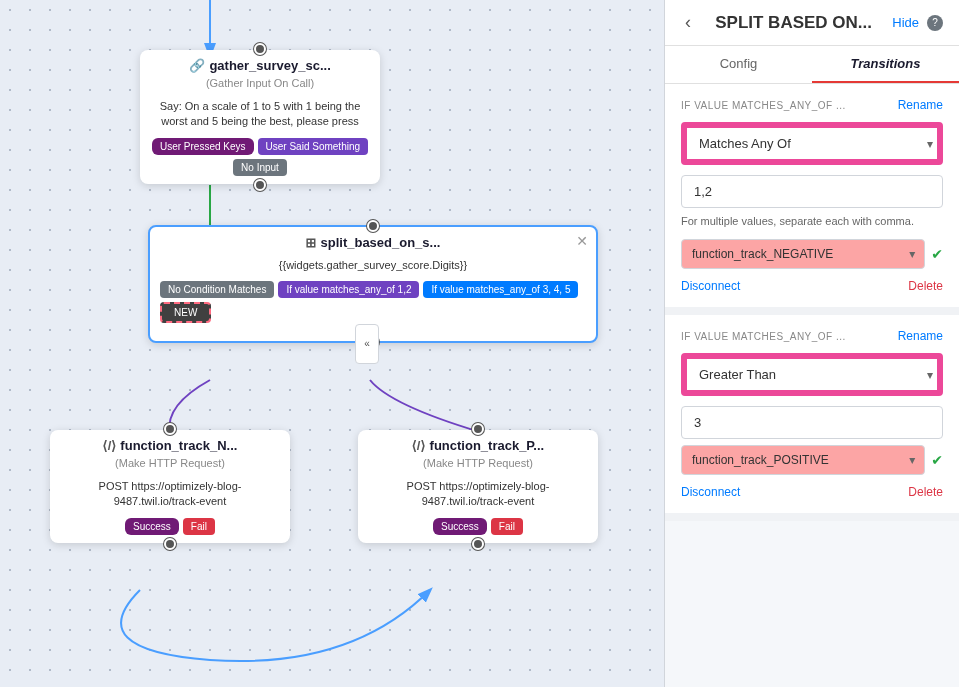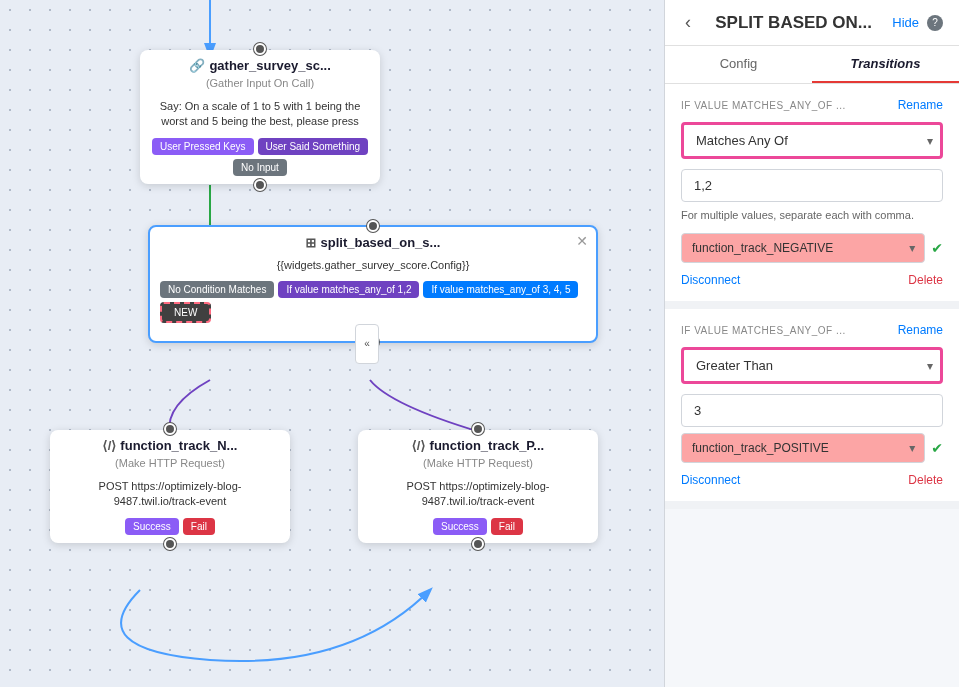--- a/index.html
+++ b/index.html
@@ -70,21 +70,21 @@
       flex-wrap: wrap;
     }
 
     .tag {
       padding: 3px 8px;
       border-radius: 4px;
       font-size: 10px;
       color: white;
       font-weight: 500;
     }
-    .tag-green { background: #8b5cf6; }
+    .tag-green { background: #701a75; border-radius: 6px; }
     .tag-purple { background: #6f42c1; }
     .tag-gray { background: #6c757d; }
     .tag-blue { background: #007bff; }
     .tag-red { background: #dc3545; }
     .tag-new {
       background: #404040;
       border: 2px dashed #ff6b81;
       padding: 3px 12px;
     }
 
@@ -284,21 +284,21 @@
     }
 
     .select-wrapper {
       position: relative;
       margin-bottom: 10px;
     }
 
     .select-wrapper select {
       width: 100%;
       padding: 8px 30px 8px 12px;
-      border: 3px solid #ec4899;
+      border: 6px solid #ec4899;
       border-radius: 4px;
       font-size: 13px;
       appearance: none;
       background: white;
       cursor: pointer;
       color: #333;
     }
 
     .select-arrow {
       position: absolute;
@@ -440,21 +440,21 @@
     <div class="dot dot-bottom"></div>
   </div>
 
   <div class="node split-node">
     <div class="dot dot-top"></div>
     <span class="close-btn">✕</span>
     <div class="node-header">
       <span class="node-icon">⊞</span>
       <span>split_based_on_s...</span>
     </div>
-    <div class="node-body">{{widgets.gather_survey_score.Config}}</div>
+    <div class="node-body">{{widgets.gather_survey_score.Digits}}</div>
     <div class="split-tags">
       <span class="tag tag-gray">No Condition Matches</span>
       <span class="tag tag-purple">If value matches_any_of 1,2</span>
       <span class="tag tag-blue">If value matches_any_of 3, 4, 5</span>
       <span class="tag tag-red tag-new">NEW</span>
     </div>
     <div class="dot dot-bottom"></div>
   </div>
 
   <div class="node func-neg-node">

